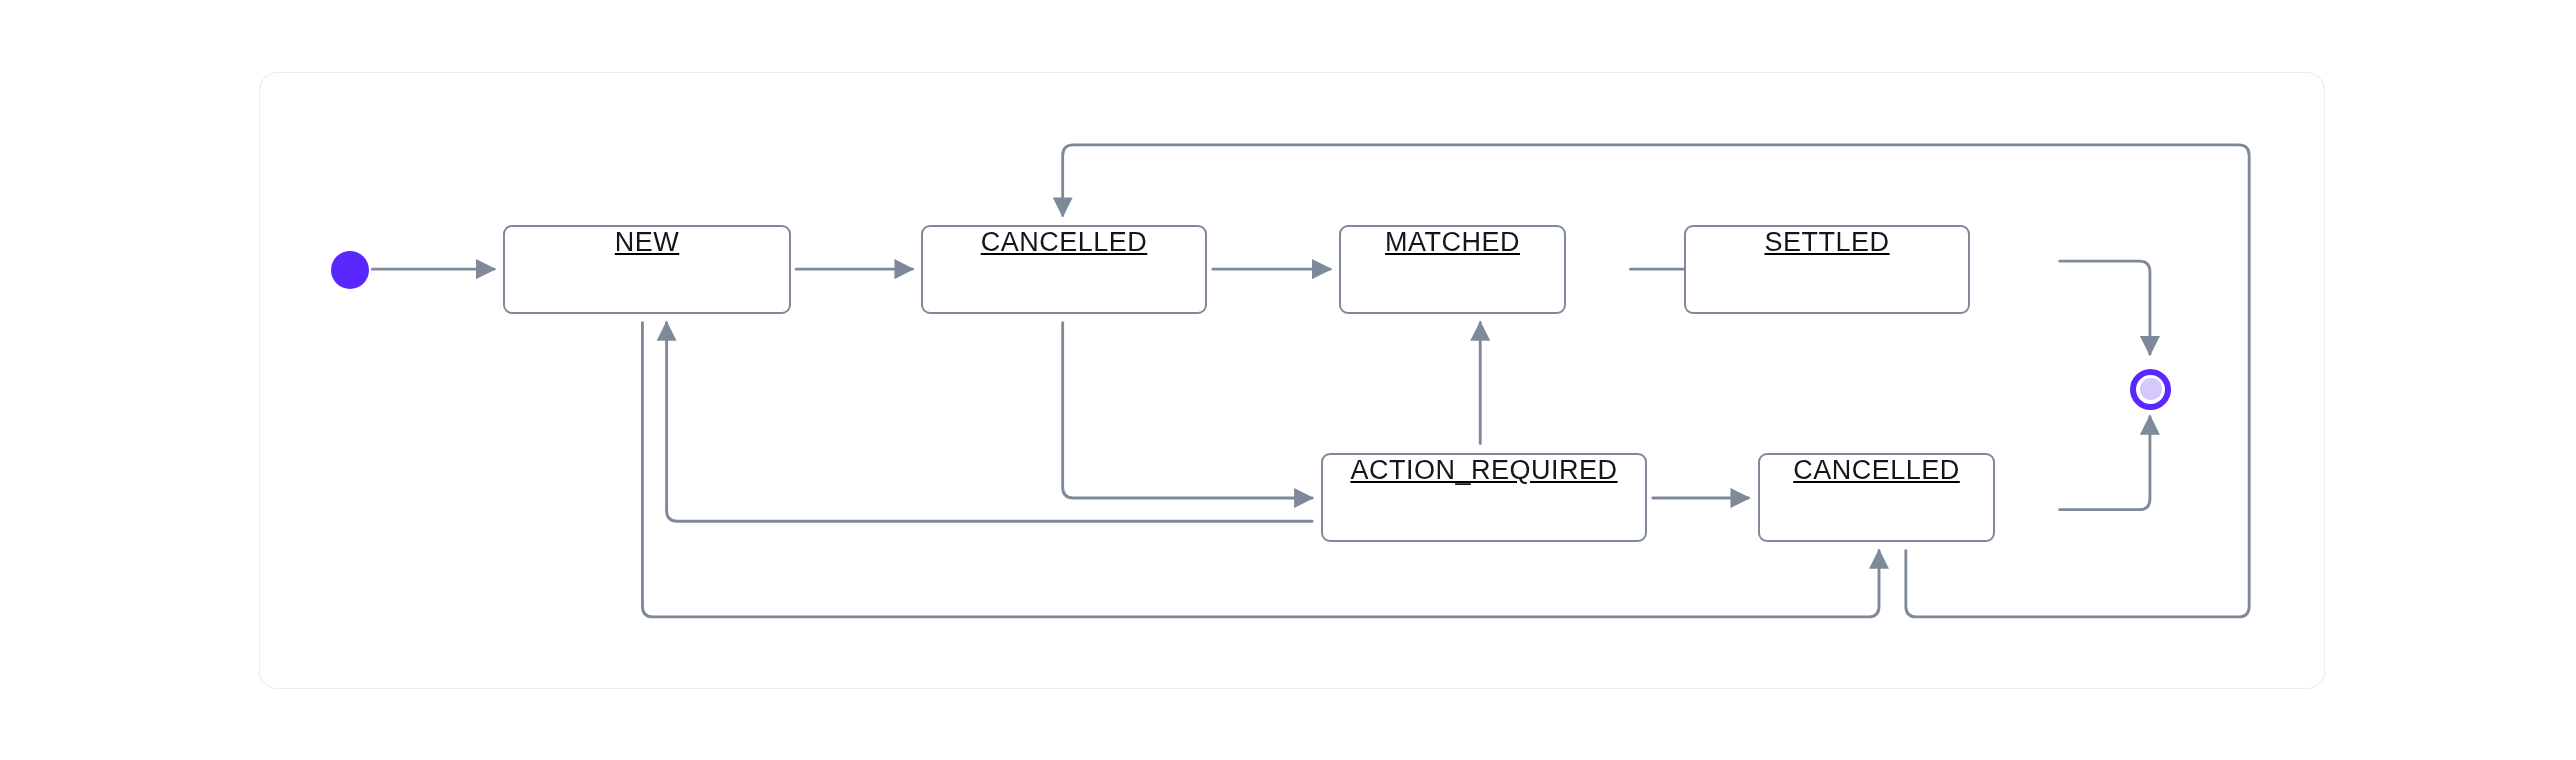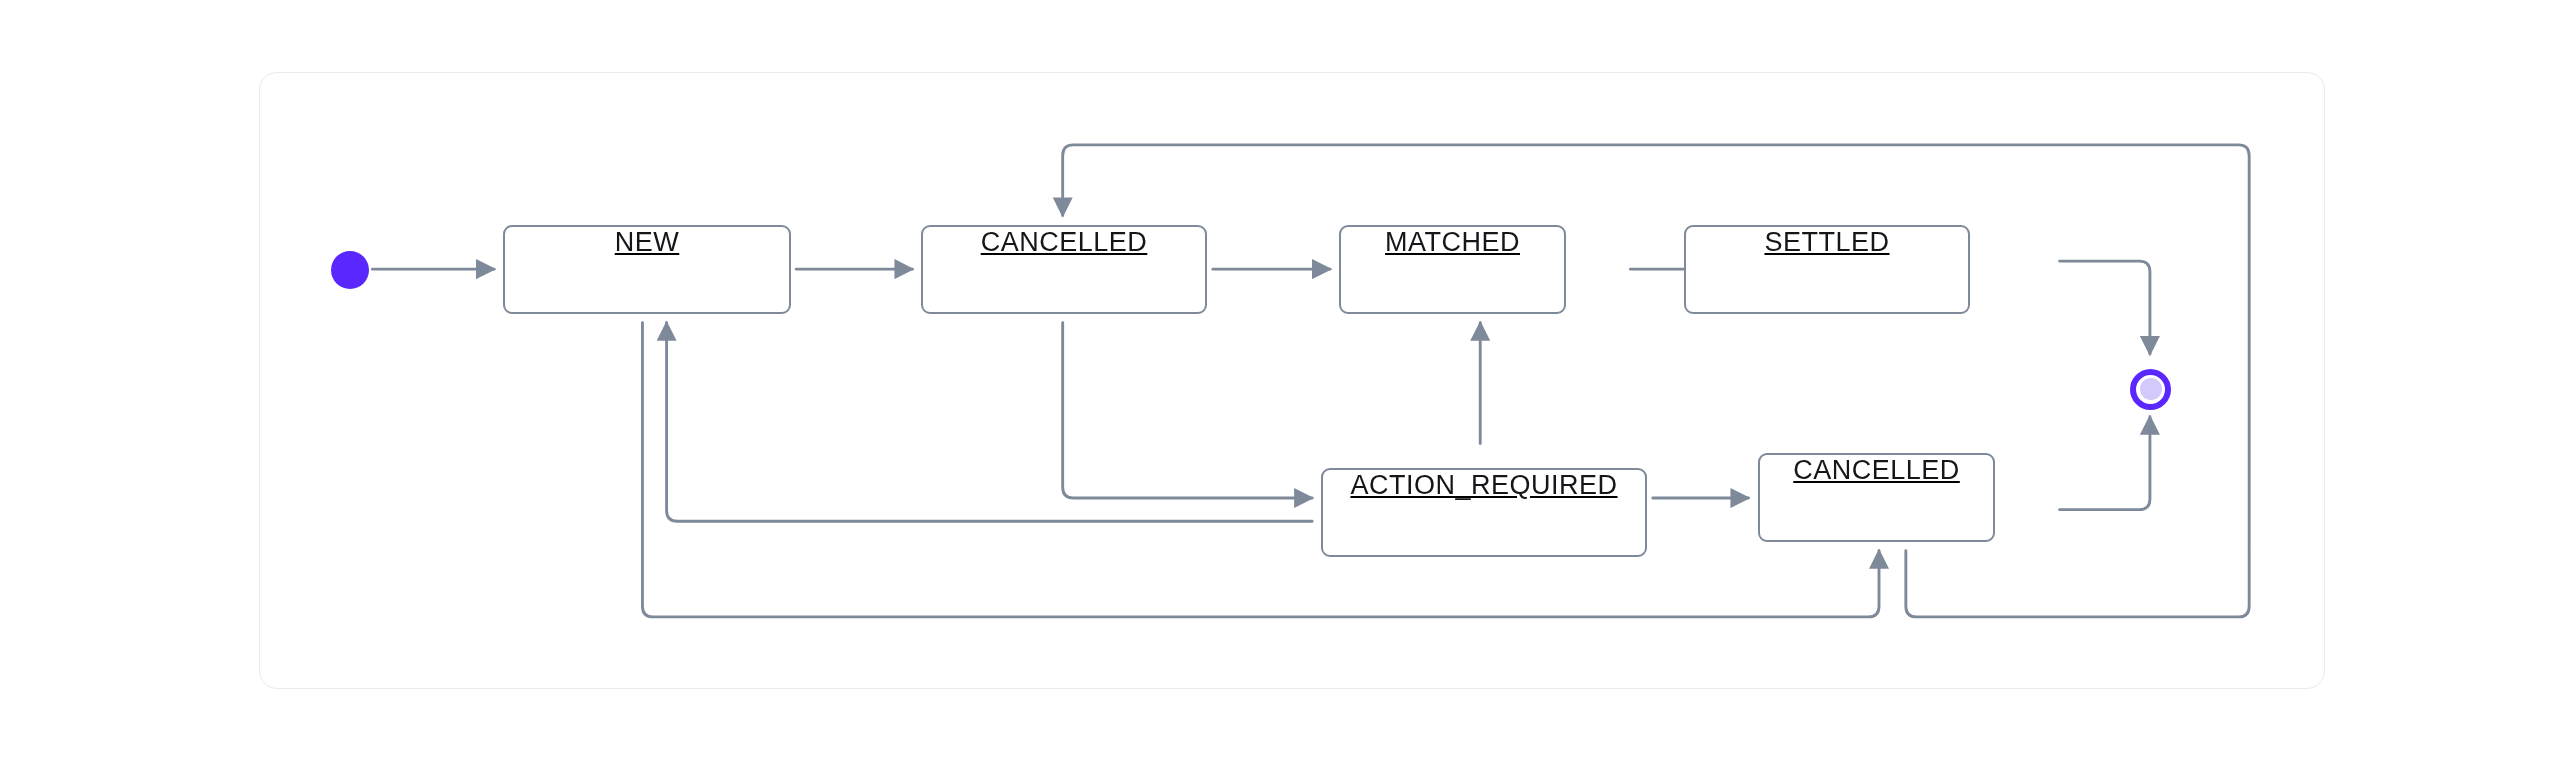--- a/index.html
+++ b/index.html
@@ -135,21 +135,21 @@
   </div>
 
   <div class="state-node" style="left:1339px; top:225px; width:227px; height:89px;">
     <span class="state-label">MATCHED</span>
   </div>
 
   <div class="state-node" style="left:1684px; top:225px; width:286px; height:89px;">
     <span class="state-label">SETTLED</span>
   </div>
 
-  <div class="state-node" style="left:1321px; top:468px; width:326px; height:89px;">
+  <div class="state-node" style="left:1321px; top:453px; width:326px; height:89px;">
     <span class="state-label">ACTION_REQUIRED</span>
   </div>
 
   <div class="state-node" style="left:1758px; top:453px; width:237px; height:89px;">
     <span class="state-label">CANCELLED</span>
   </div>
 
   <div class="end-node-outer" style="left:2130px; top:369px; width:41px; height:41px;"></div>
   <div class="end-node-inner" style="left:2140px; top:378px; width:21.5px; height:21.5px;"></div>
 </div>

